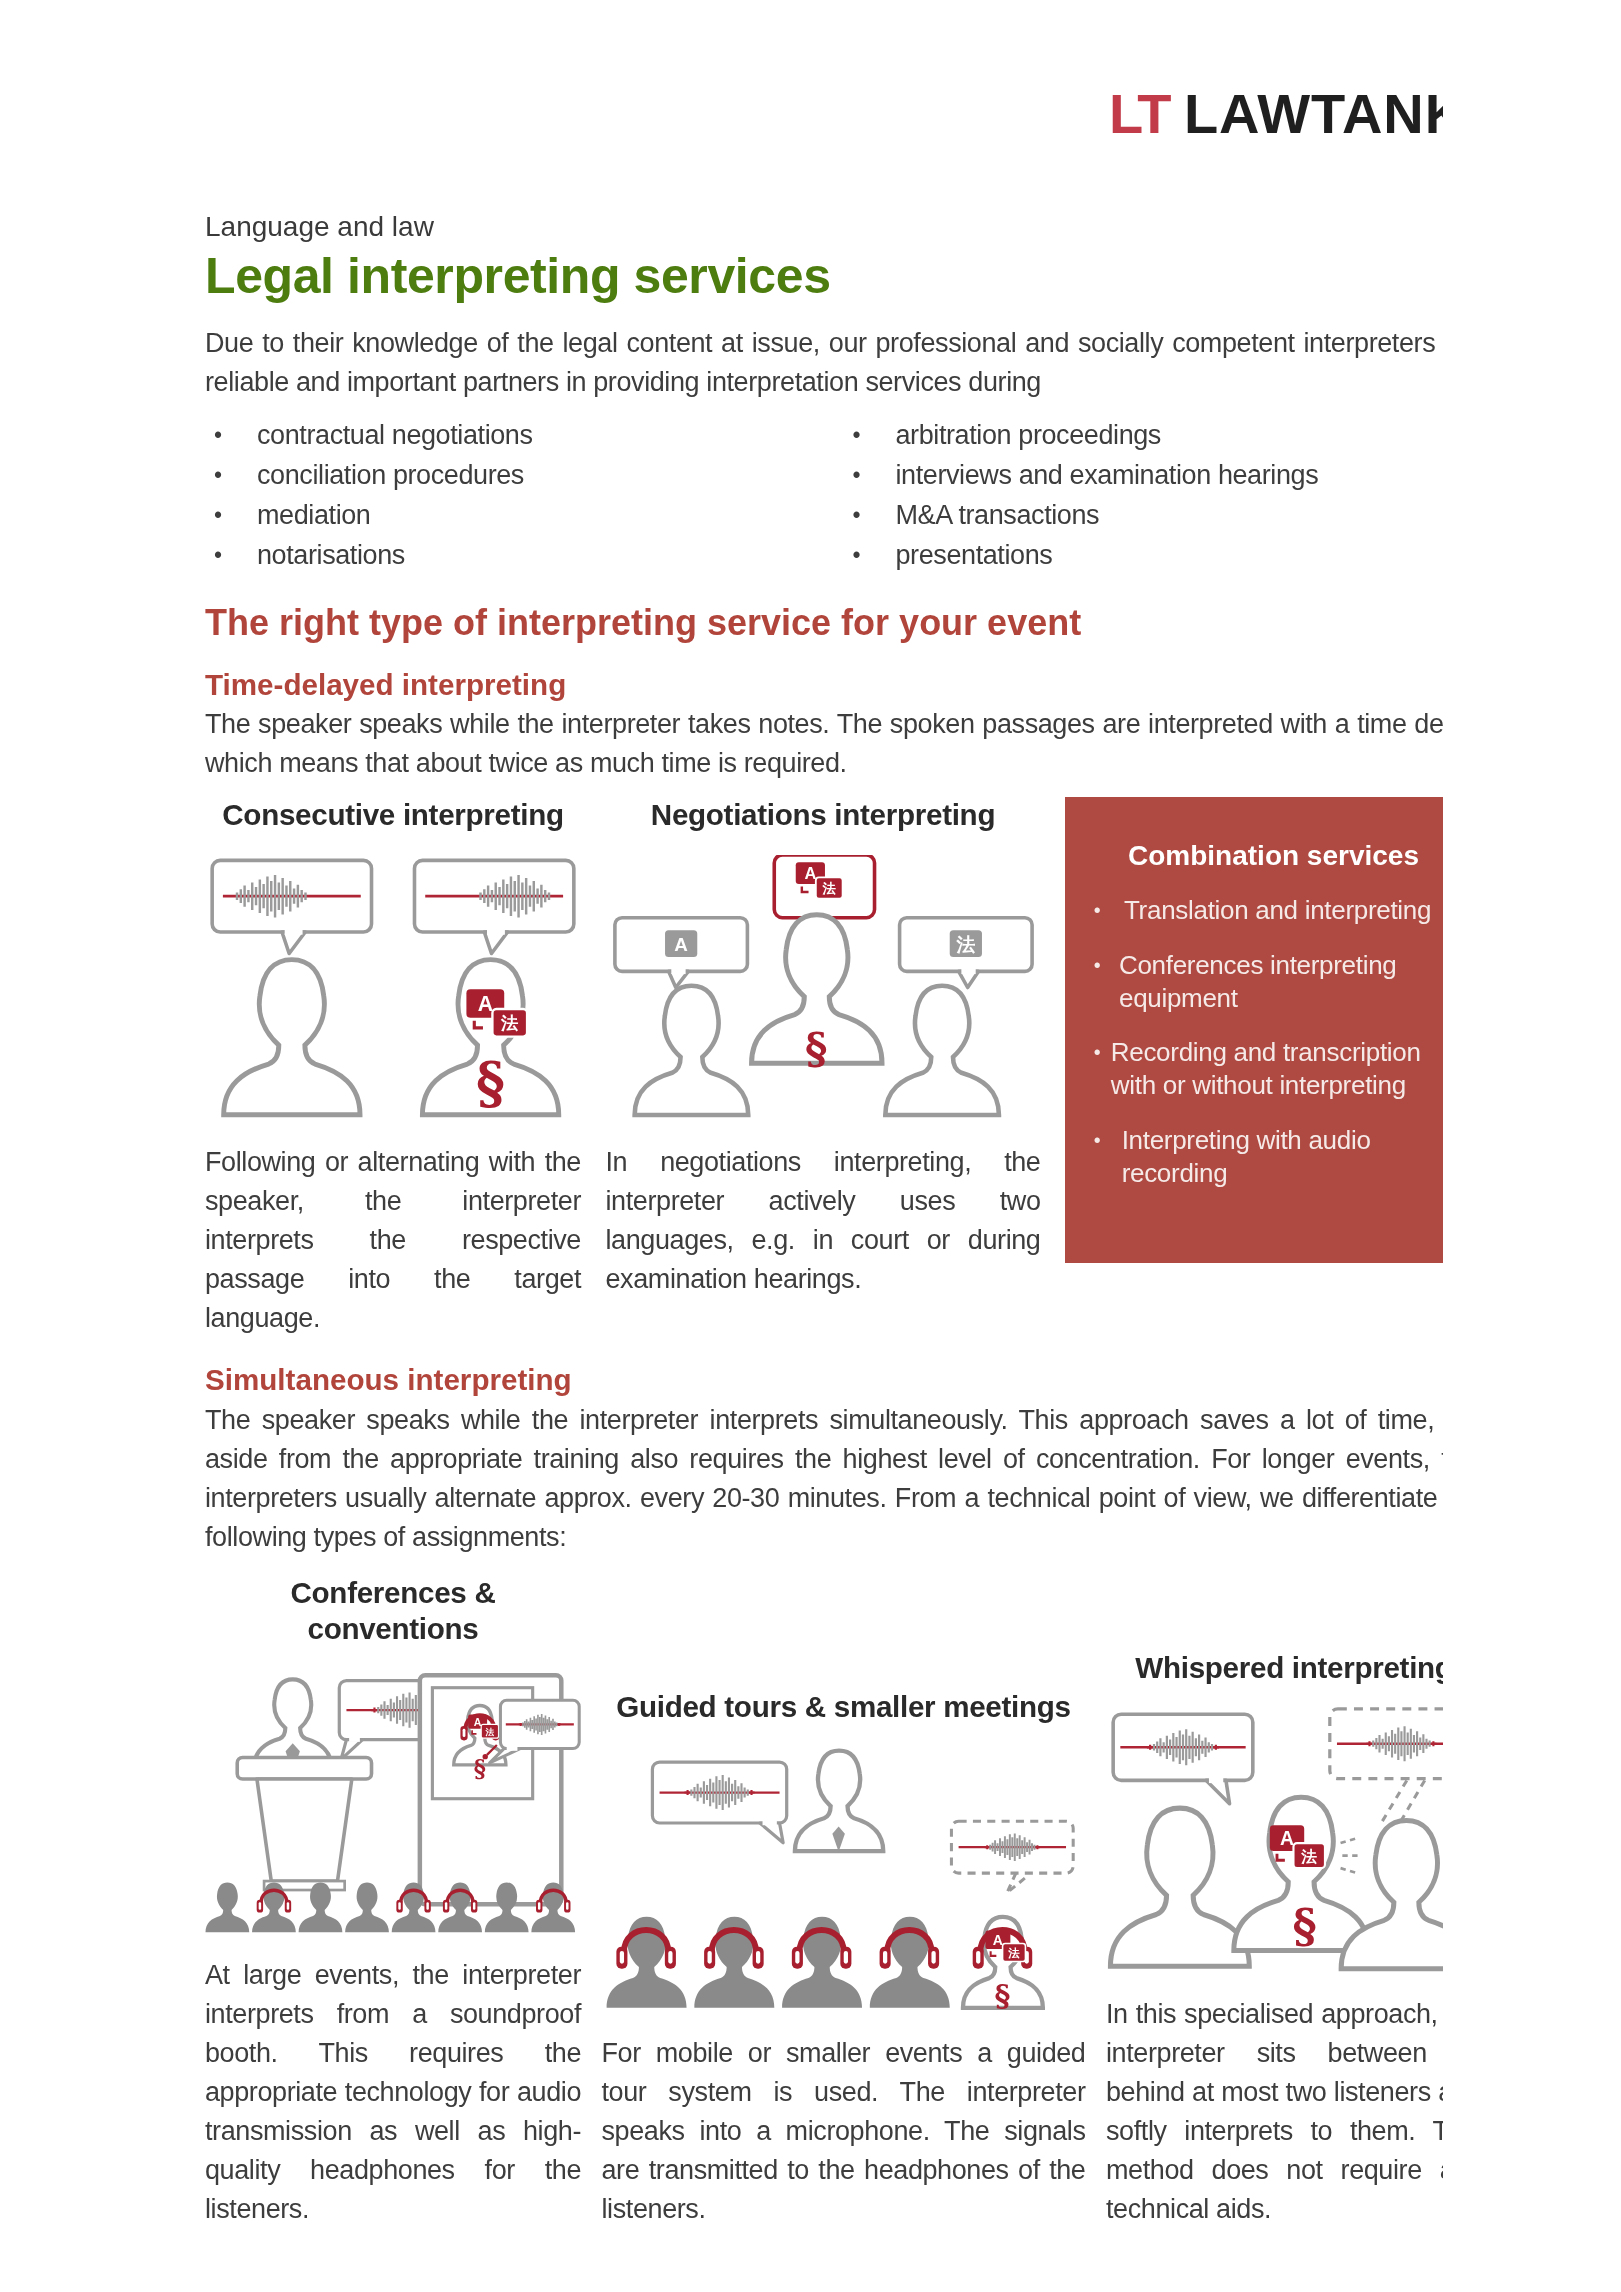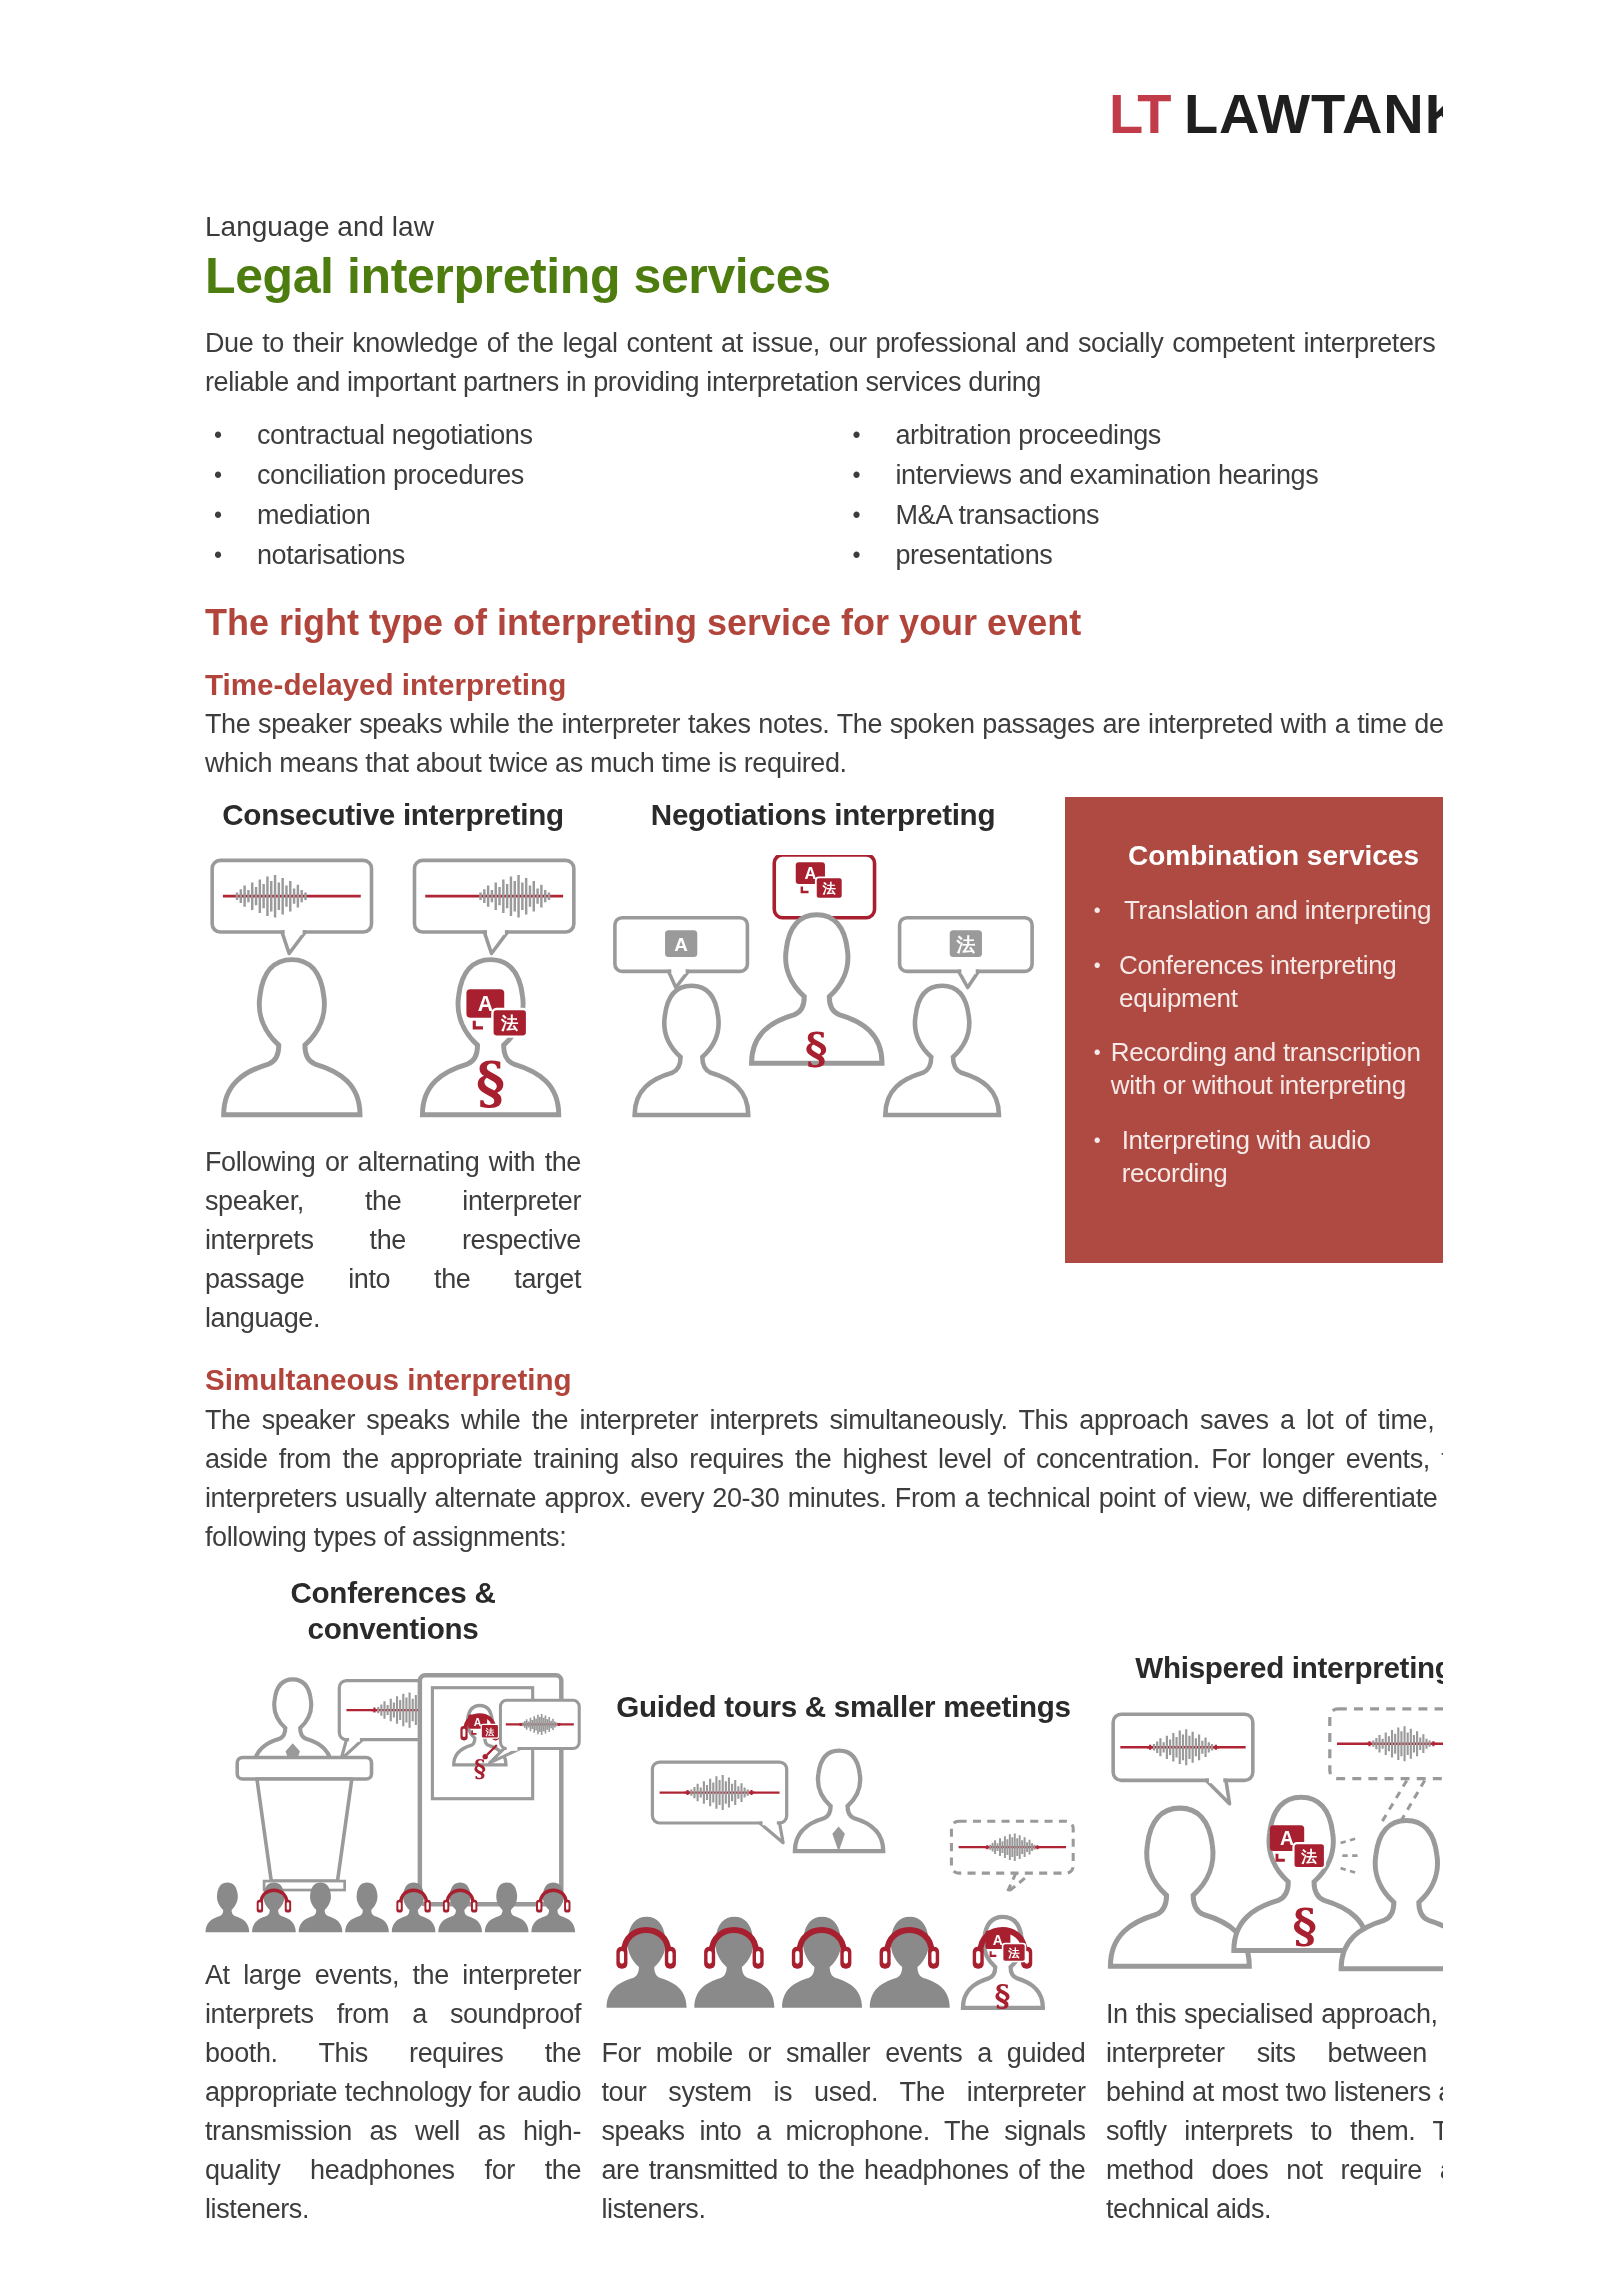--- a/index.html
+++ b/index.html
@@ -172,20 +172,21 @@
             <path d="M226 70 L234 90 L248 70 Z" fill="#fff" stroke="#a8202f" stroke-width="4" stroke-linejoin="round"></path>
             <rect x="180" y="0" width="112" height="70" rx="9" fill="#fff" stroke="#a8202f" stroke-width="4"></rect>
             <use href="#xlate" transform="translate(204,8) scale(0.68)"></use>
             <use href="#bust" transform="translate(150,62) scale(1.55)" fill="#fff" stroke="#9a9a9a" stroke-width="3.6"></use>
             <text class="sym" x="227" y="232" font-size="48">§</text>
 
             <use href="#bust" transform="translate(20,142) scale(1.35)" fill="#fff" stroke="#9a9a9a" stroke-width="3.8"></use>
             <use href="#bust" transform="translate(300,142) scale(1.35)" fill="#fff" stroke="#9a9a9a" stroke-width="3.8"></use>
           </svg>
         </div>
+        <div class="body-text figbody">In negotiations interpreting, the interpreter actively uses two languages, e.g. in court or during examination hearings.</div>
       </div>
 
       <div class="combo">
         <div class="combo-title">Combination services</div>
         <div class="combo-item">
             <span class="dot">•</span>
             <span>Translation and interpreting</span>
           </div>
         <div class="combo-item">
             <span class="dot">•</span>

